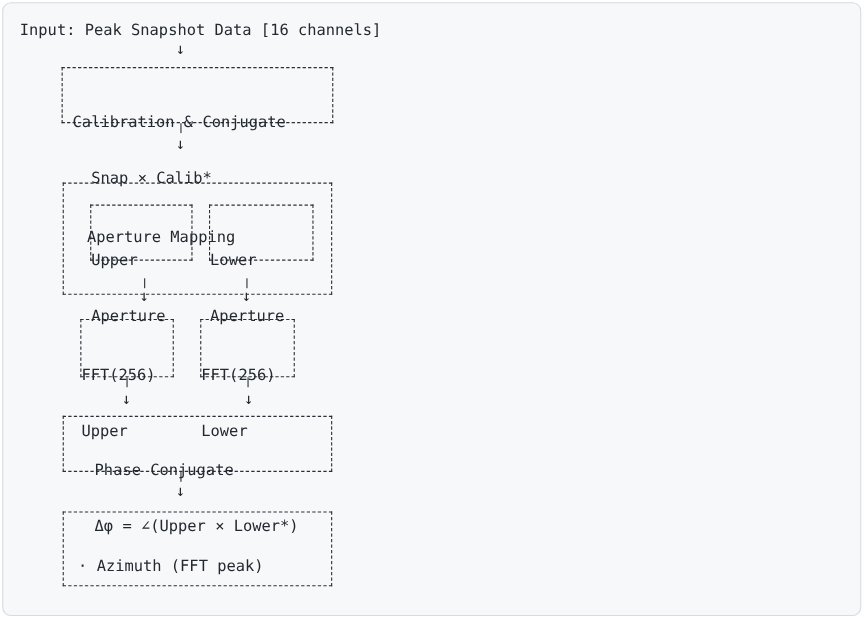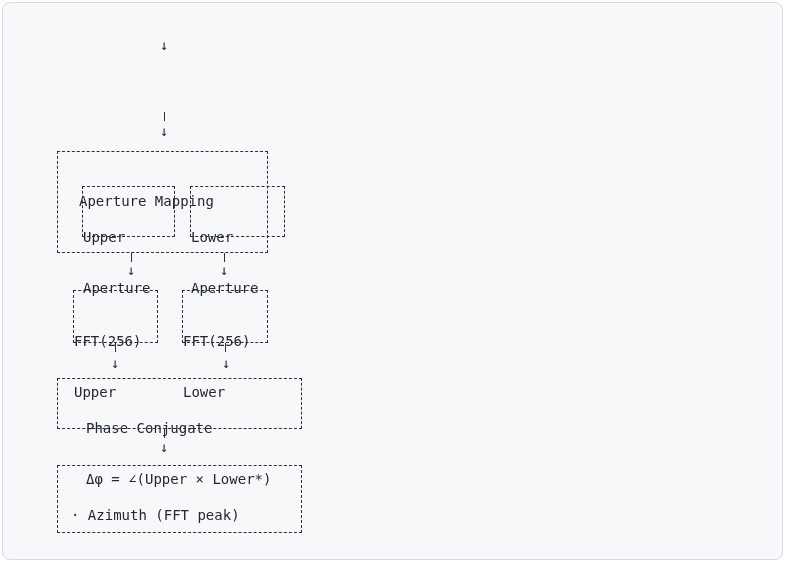--- a/index.html
+++ b/index.html
@@ -35,38 +35,43 @@
     position:absolute; width:1px; height:9px; background:#2b3036;
   }
 </style>
 </head>
 <body>
 
 <div class="stage">
 
   <div class="panel"></div>
 
+  <div class="title">Input: Peak Snapshot Data [16 channels]</div>
 
   <span class="arrow" style="left:164px; top:37px">↓</span>
   <span class="arrow" style="left:164px; top:123px">↓</span>
   <span class="arrow" style="left:131px; top:262px">↓</span>
   <span class="arrow" style="left:224px; top:262px">↓</span>
   <span class="arrow" style="left:115px; top:355px">↓</span>
   <span class="arrow" style="left:226px; top:355px">↓</span>
   <span class="arrow" style="left:164px; top:439px">↓</span>
 
   <i class="stem" style="left:164px; top:112px"></i>
   <i class="stem" style="left:131px; top:253px"></i>
   <i class="stem" style="left:224px; top:253px"></i>
   <i class="stem" style="left:115px; top:343px"></i>
   <i class="stem" style="left:225px; top:343px"></i>
   <i class="stem" style="left:164px; top:429px"></i>
 
+  <div class="node" style="left:56px; top:61px; width:247px; height:51px; padding:7px 0 0 9px">
+    <div class="ln">Calibration &amp; Conjugate</div>
+    <div class="ln indent2">Snap × Calib*</div>
+  </div>
 
-  <div class="node" style="left:57px; top:151px; width:211px; height:102px; padding:7px 0 0 21px">
+  <div class="node" style="left:57px; top:166px; width:245px; height:102px; padding:7px 0 0 21px">
     <div class="ln">Aperture Mapping</div>
   </div>
 
   <div class="node center" style="left:82px; top:186px; width:93px; height:51px; padding-top:8px">
     <div class="ln">Upper</div>
     <div class="ln">Aperture</div>
   </div>
   <div class="node center" style="left:190px; top:186px; width:95px; height:51px; padding-top:8px">
     <div class="ln">Lower</div>
     <div class="ln">Aperture</div>

